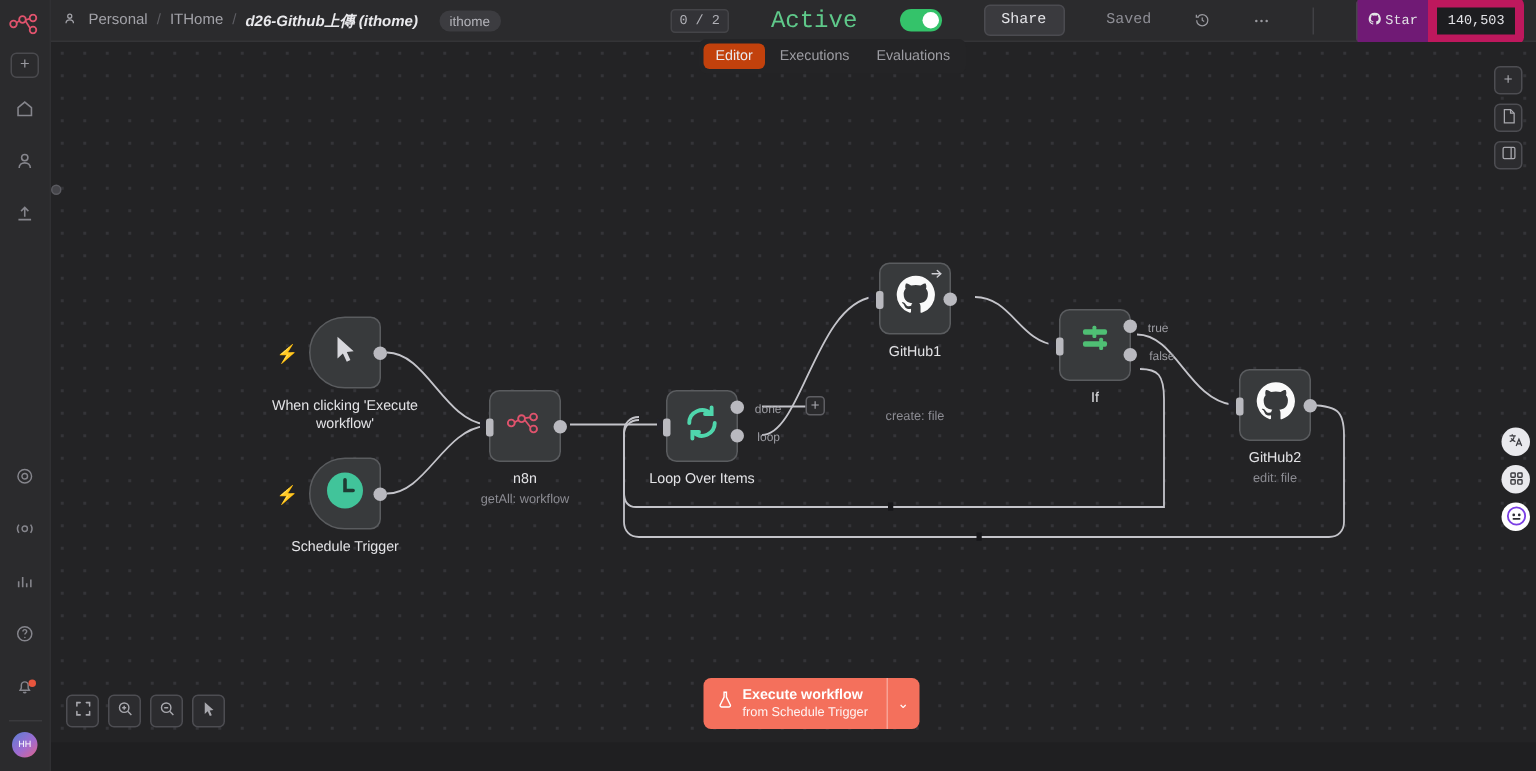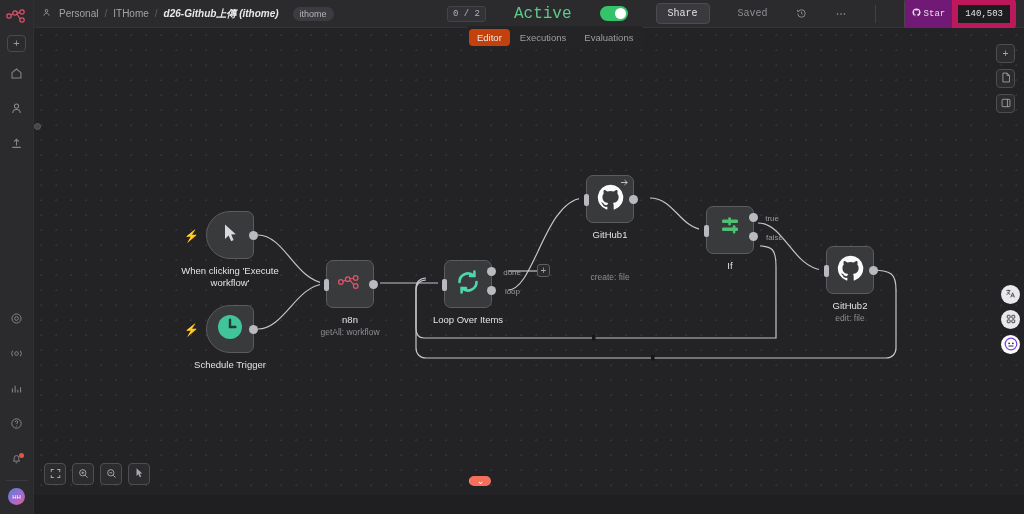--- a/index.html
+++ b/index.html
@@ -622,20 +622,31 @@
       <div class="cc-btn">
         <span>
           <svg width="11" height="12" viewBox="0 0 14 16" fill="#a8a8ae">
             <path d="M3 1.5 L3 12 L5.6 9.6 L7.5 13.8 L9.3 13 L7.4 8.8 L10.8 8.5 Z"></path>
           </svg>
         </span>
       </div>
     </div>
 
     <div id="execute-wrap">
+      <div class="exec-main">
+        <span>
+          <svg width="11" height="13" viewBox="0 0 14 16" fill="none" stroke="#ffffff" stroke-width="1.2" stroke-linejoin="round">
+            <path d="M5.4 1.6h3.2 M6 1.6v4.2L2.8 12.2a1.2 1.2 0 001 1.9h6.4a1.2 1.2 0 001-1.9L8 5.8V1.6"></path>
+          </svg>
+        </span>
+        <span class="exec-texts">
+          <span class="exec-title">Execute workflow</span>
+          <span class="exec-sub">from Schedule Trigger</span>
+        </span>
+      </div>
       <div class="exec-caret">
         <span>⌄</span>
       </div>
     </div>
 
   </div>
 
 
 </div>
 

